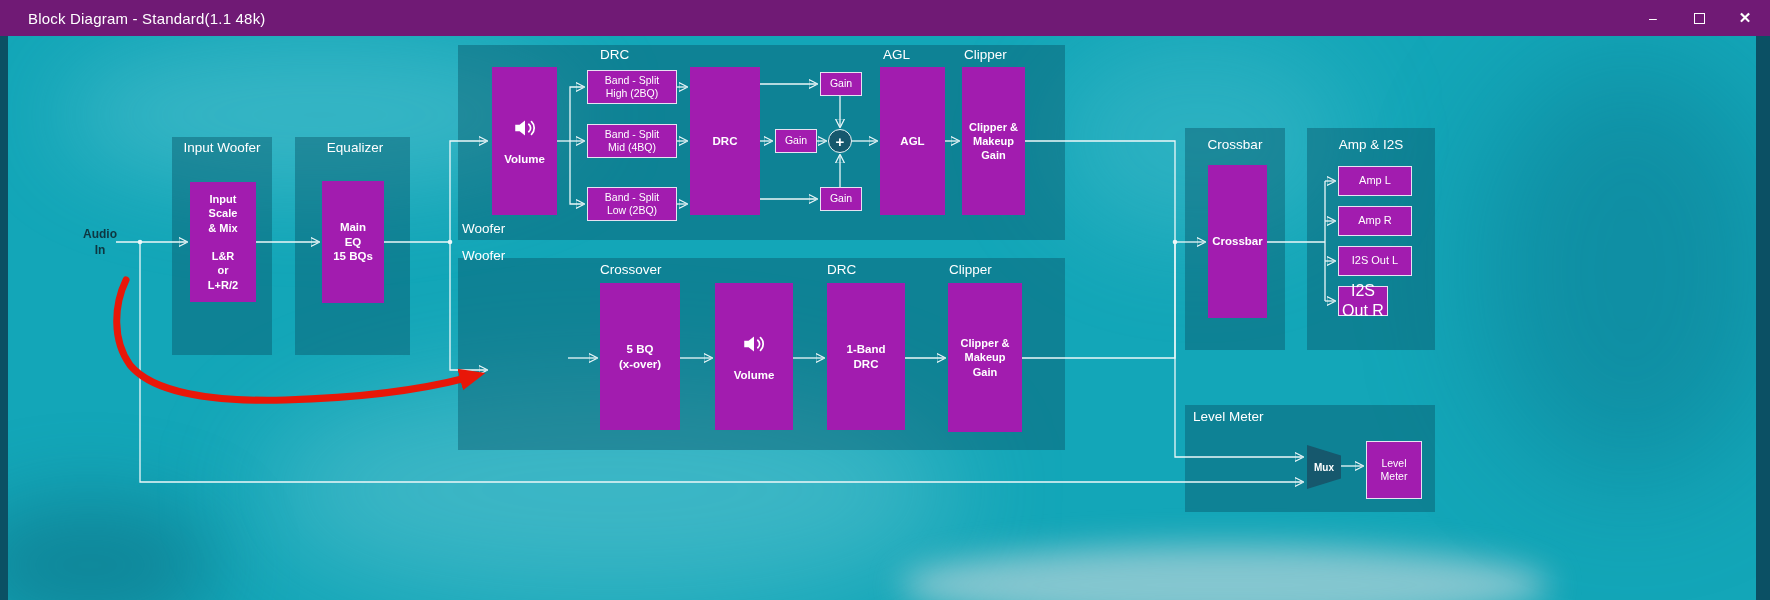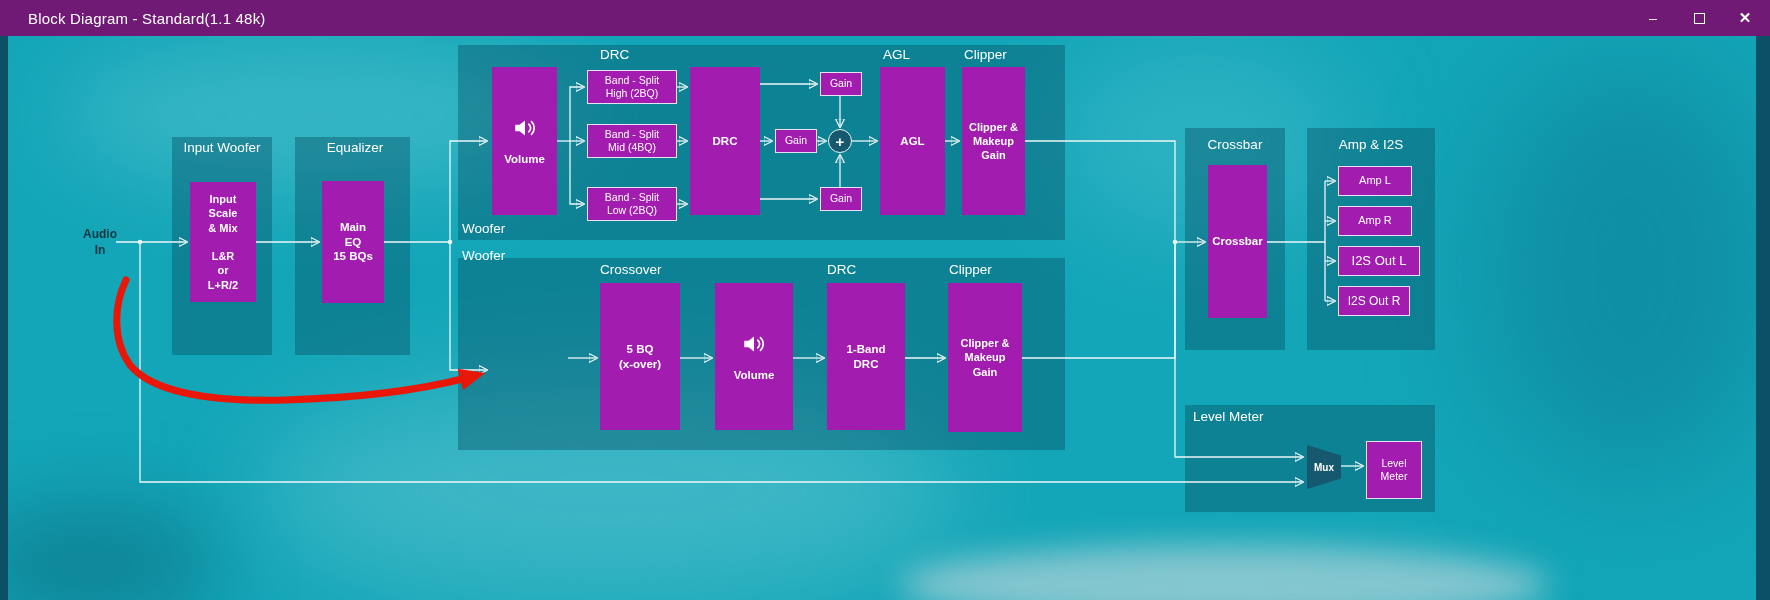--- a/index.html
+++ b/index.html
@@ -182,22 +182,22 @@
         </svg>
     </span>
     <span>Volume</span>
   </div>
   <div class="b" style="left:827px;top:283px;width:78px;height:147px">1-Band<br>DRC</div>
   <div class="b" style="left:948px;top:283px;width:74px;height:149px;font-size:11px">Clipper &amp;<br>Makeup<br>Gain</div>
 
   <div class="b" style="left:1208px;top:165px;width:59px;height:153px">Crossbar</div>
   <div class="b sm" style="left:1338px;top:166px;width:74px;height:30px;font-size:11px">Amp L</div>
   <div class="b sm" style="left:1338px;top:206px;width:74px;height:30px;font-size:11px">Amp R</div>
-  <div class="b sm" style="left:1338px;top:246px;width:82px;height:30px;font-size:13px">I2S Out L</div>
-  <div class="b sm" style="left:1338px;top:286px;width:72px;height:30px;font-size:12px">I2S Out R</div>
+  <div class="b sm" style="left:1338px;top:246px;width:74px;height:30px;font-size:11px">I2S Out L</div>
+  <div class="b sm" style="left:1338px;top:286px;width:50px;height:30px;font-size:16px">I2S Out R</div>
 
   <div class="mux" style="left:1307px;top:445px;width:34px;height:44px">Mux</div>
   <div class="b sm" style="left:1366px;top:441px;width:56px;height:58px">Level<br>Meter</div>
 
   <svg class="anno" width="1770" height="600" viewBox="0 0 1770 600">
     <defs>
       <marker id="redarr" markerUnits="userSpaceOnUse" markerWidth="30" markerHeight="30" refX="6" refY="15" orient="auto">
         <path d="M0,4 L26,15 L0,26 z" fill="#e81708"></path>
       </marker>
     </defs>

